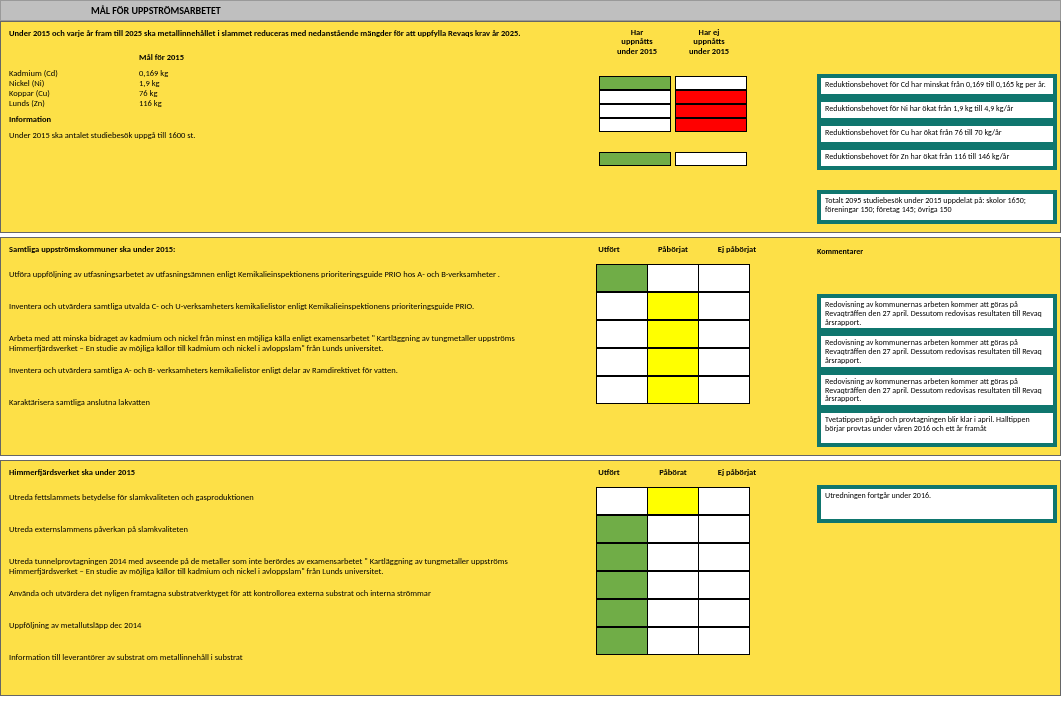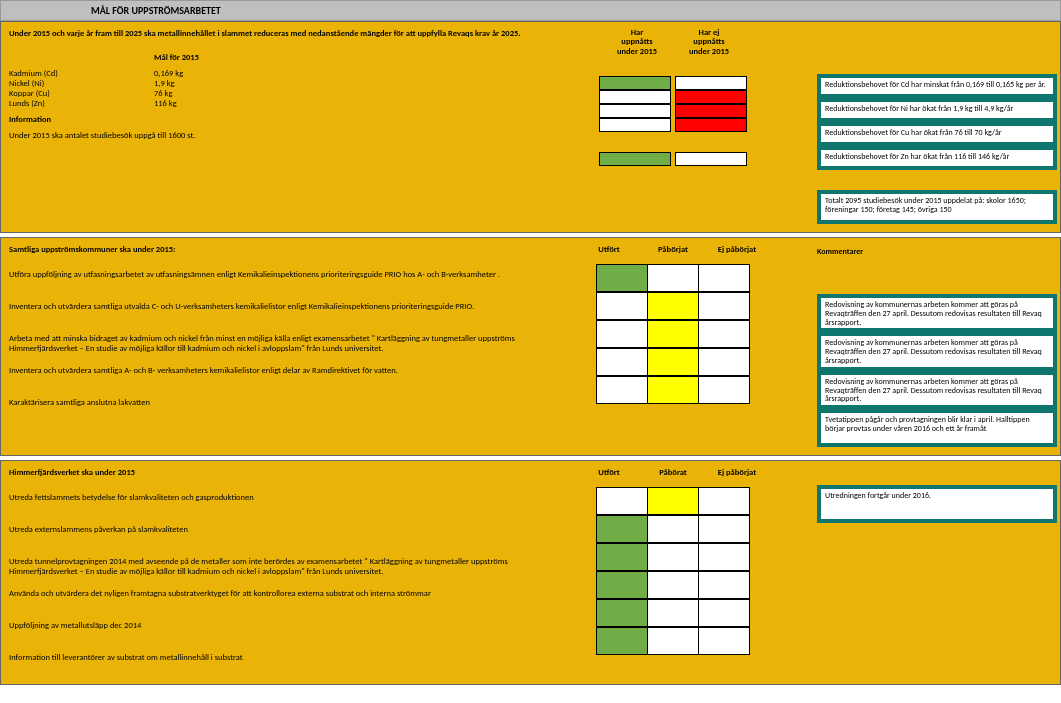--- a/index.html
+++ b/index.html
@@ -12,35 +12,35 @@
     width: 1061px;
   }
   .hdr {
     background: #bfbfbf;
     padding: 3px 0 3px 90px;
     font-weight: bold;
     font-size: 10px;
     border: 1px solid #999;
   }
   .section {
-    background: #eab308;
+    background: #fde047;
     border: 1px solid #666;
     margin-bottom: 4px;
     padding: 6px 8px 8px 8px;
     display: grid;
     grid-template-columns: 520px 280px 240px;
     column-gap: 4px;
   }
   .left-col { font-size: 8.5px; }
   .mid-col { font-size: 8.5px; }
   .right-col { font-size: 8px; }
   .bold { font-weight: bold; }
   .row { display: flex; align-items: flex-start; }
   .lbl { width: 130px; }
-  .val { width: 120px; margin-left: 15px; }
+  .val { width: 120px; }
   .status-head {
     display: flex;
     justify-content: center;
     text-align: center;
     font-weight: bold;
     line-height: 1.1;
     margin-bottom: 6px;
   }
   .status-head div { width: 72px; }
   .status-row {
@@ -219,21 +219,21 @@
     <div id="s2-comments">
         <div style="height:30px;"></div>
         <div class="cbox cbox-tall">Redovisning av kommunernas arbeten kommer att göras på Revaqträffen den 27 april. Dessutom redovisas resultaten till Revaq årsrapport.</div>
         <div class="cbox cbox-tall">Redovisning av kommunernas arbeten kommer att göras på Revaqträffen den 27 april. Dessutom redovisas resultaten till Revaq årsrapport.</div>
         <div class="cbox cbox-tall">Redovisning av kommunernas arbeten kommer att göras på Revaqträffen den 27 april. Dessutom redovisas resultaten till Revaq årsrapport.</div>
         <div class="cbox cbox-tall">Tvetatippen pågår och provtagningen blir klar i april. Halltippen börjar provtas under våren 2016 och ett år framåt</div>
       </div>
   </div>
 </div>
 
-<div class="section" style="padding-bottom:1px;">
+<div class="section" style="padding-bottom:12px;">
   <div class="left-col">
     <div class="bold">Himmerfjärdsverket ska under 2015</div>
     <div class="spacer-lg"></div>
     <div id="s3-tasks">
         <div class="task">Utreda fettslammets betydelse för slamkvaliteten och gasproduktionen</div>
         <div class="task">Utreda externslammens påverkan på slamkvaliteten</div>
         <div class="task">Utreda tunnelprovtagningen 2014 med avseende på de metaller som inte berördes av examensarbetet " Kartläggning av tungmetaller uppströms Himmerfjärdsverket – En studie av möjliga källor till kadmium och nickel i avloppslam" från Lunds universitet.</div>
         <div class="task">Använda och utvärdera det nyligen framtagna substratverktyget för att kontrollorea externa substrat och interna strömmar</div>
         <div class="task">Uppföljning av metallutsläpp dec 2014</div>
         <div class="task">Information till leverantörer av substrat om metallinnehåll i substrat</div>

